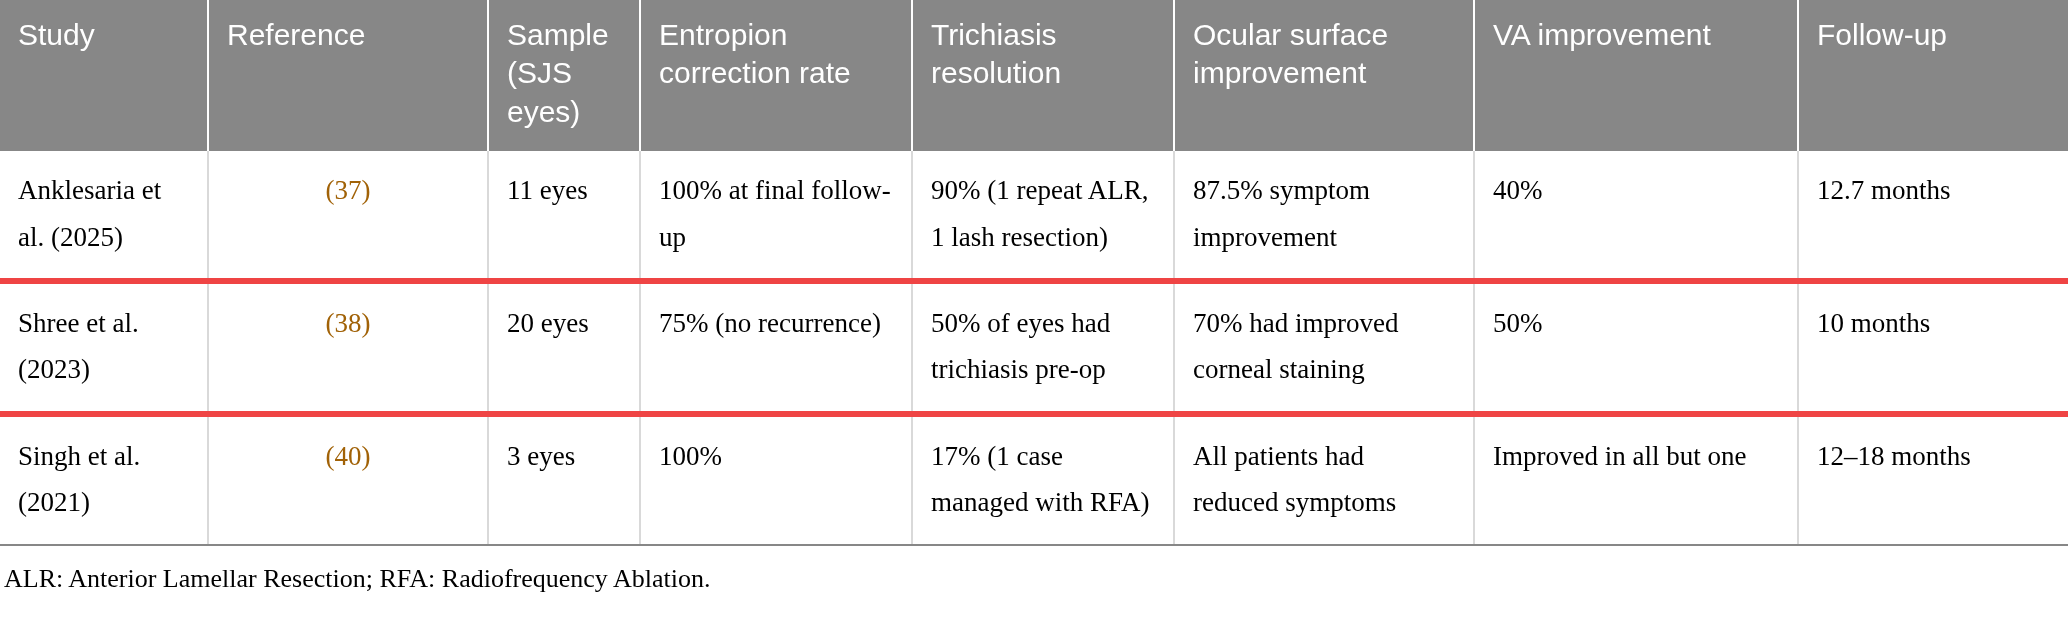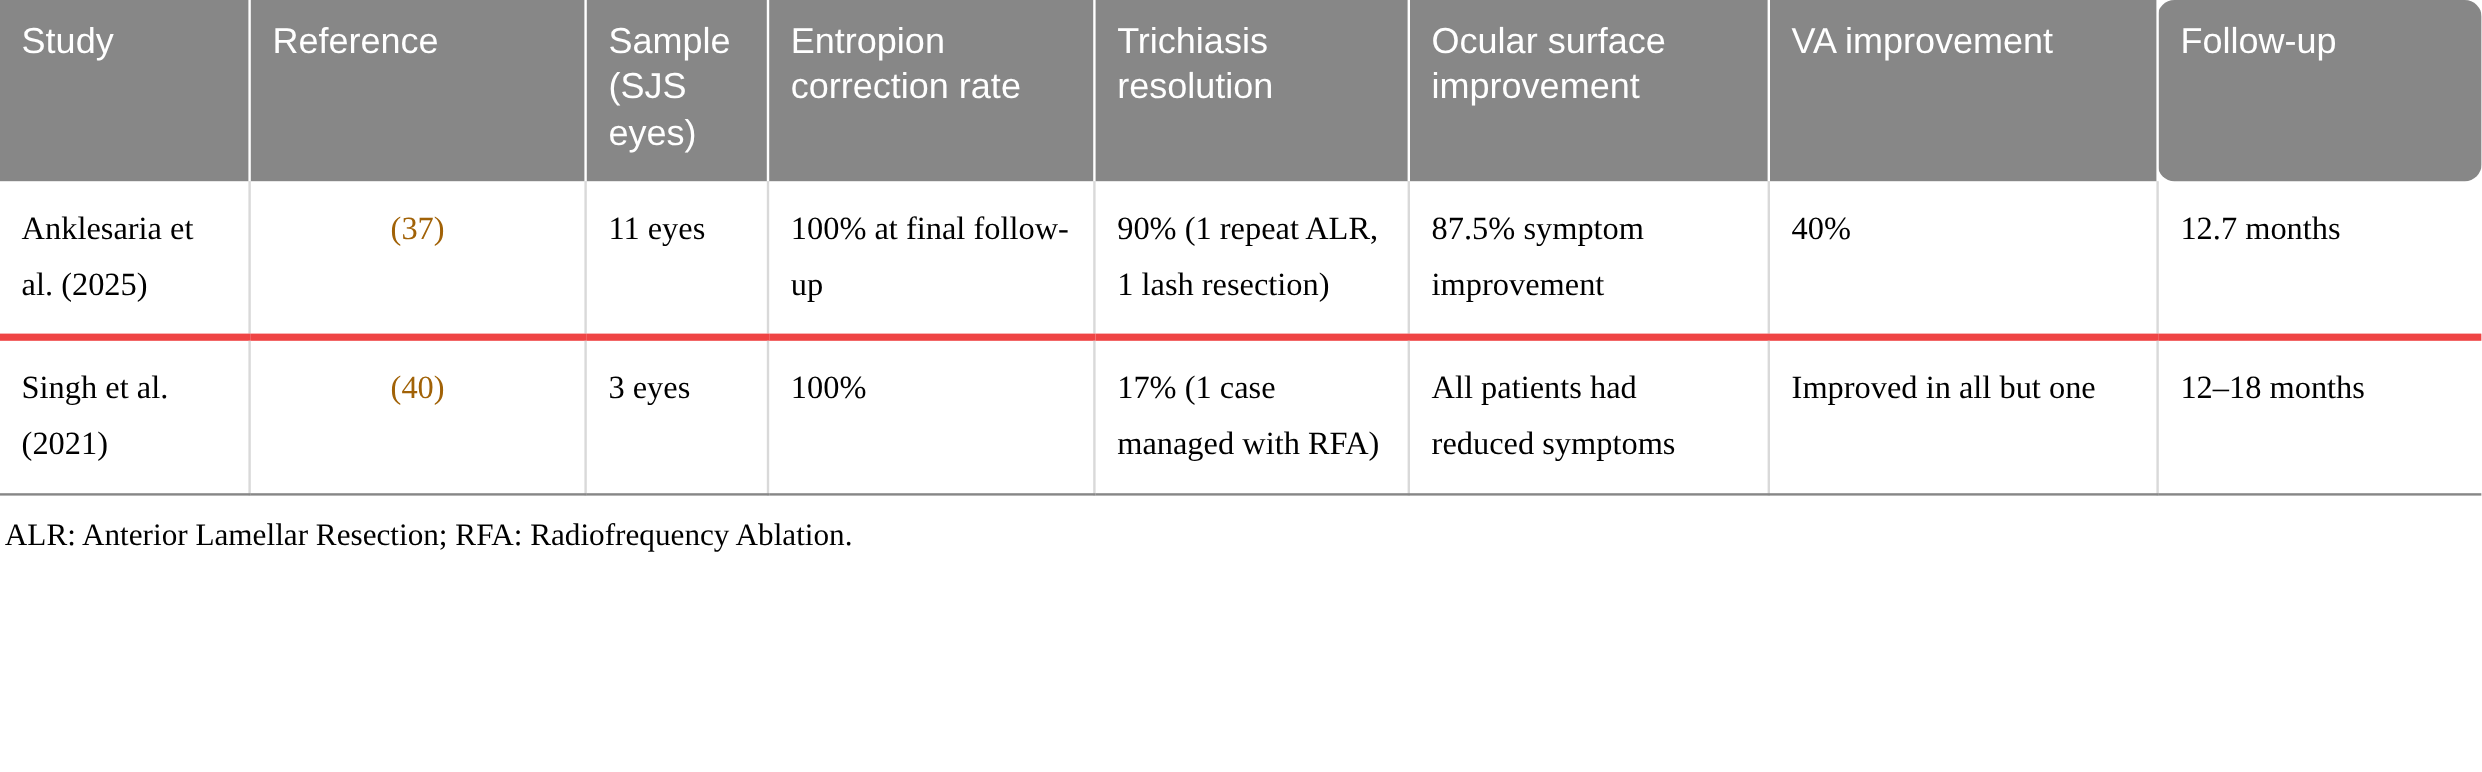--- a/index.html
+++ b/index.html
@@ -33,21 +33,20 @@
     line-height: 1.28;
     text-align: left;
     vertical-align: top;
     padding: 16px 18px 20px 18px;
     border-right: 2px solid #ffffff;
     height: 138px;
     box-sizing: border-box;
   }
   table.data-table thead th:last-child {
     border-right: none;
-    border-radius: 14px;
   }
   table.data-table tbody td {
     font-family: "Liberation Serif", serif;
     font-size: 27px;
     line-height: 1.72;
     color: #000000;
     text-align: left;
     vertical-align: top;
     padding: 16px 18px 18px 18px;
     border-bottom: 6px solid #ef4444;
@@ -122,20 +121,32 @@
           <span class="ref-link">(37)</span>
         </td>
         <td>11 eyes</td>
         <td>100% at final follow-up</td>
         <td>90% (1 repeat ALR, 1 lash resection)</td>
         <td>87.5% symptom improvement</td>
         <td>40%</td>
         <td>12.7 months</td>
       </tr>
       <tr>
+        <td>Shree et al. (2023)</td>
+        <td class="ref-cell">
+          <span class="ref-link">(38)</span>
+        </td>
+        <td>20 eyes</td>
+        <td>75% (no recurrence)</td>
+        <td>50% of eyes had trichiasis pre-op</td>
+        <td>70% had improved corneal staining</td>
+        <td>50%</td>
+        <td>10 months</td>
+      </tr>
+      <tr>
         <td>Singh et al. (2021)</td>
         <td class="ref-cell">
           <span class="ref-link">(40)</span>
         </td>
         <td>3 eyes</td>
         <td>100%</td>
         <td>17% (1 case managed with RFA)</td>
         <td>All patients had reduced symptoms</td>
         <td>Improved in all but one</td>
         <td>12–18 months</td>

